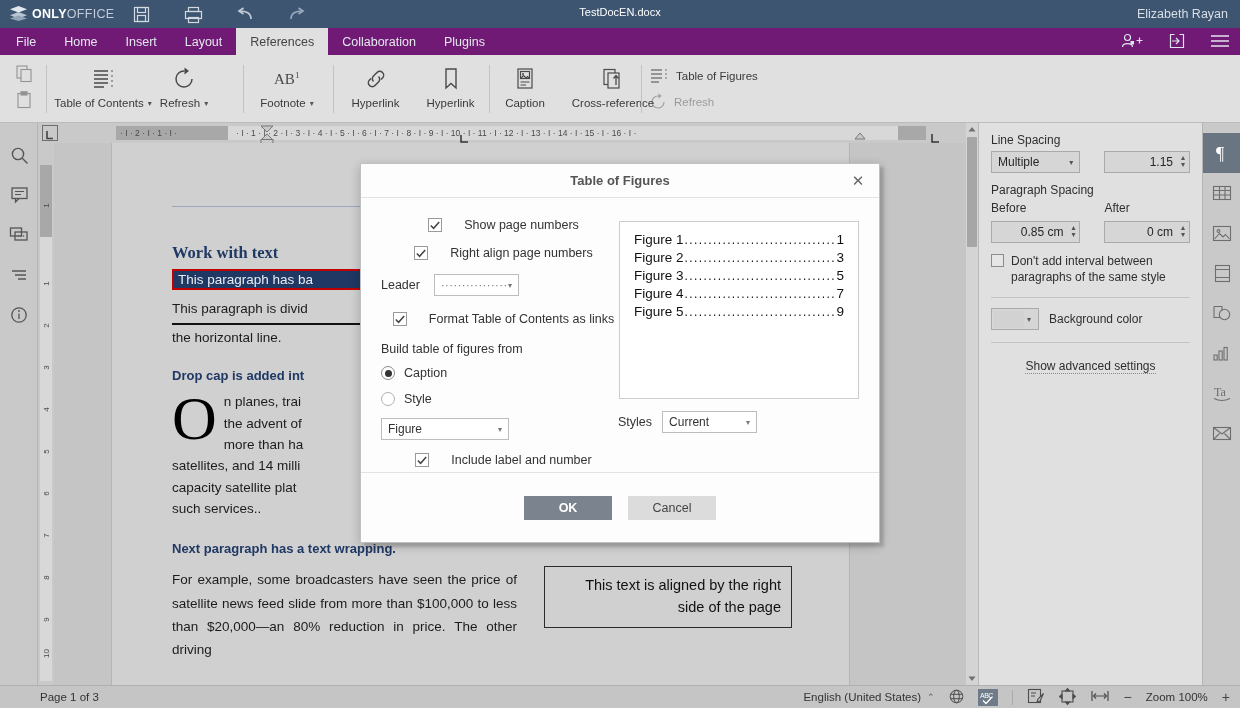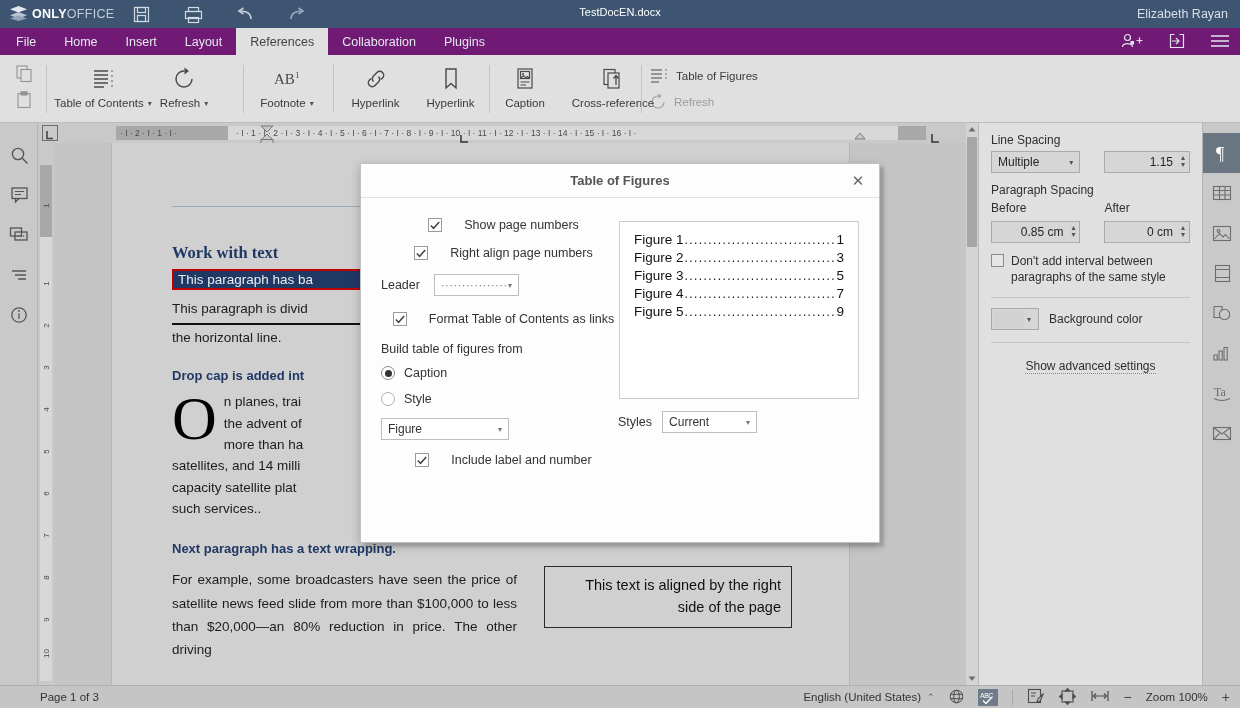--- a/index.html
+++ b/index.html
@@ -831,20 +831,24 @@
           <span class="box">
             <svg class="tick" width="10" height="9" viewBox="0 0 10 9">
               <path d="M0.8 4.5 L3.6 7.3 L9.2 1" stroke="#444" stroke-width="1.5" fill="none"></path>
             </svg>
           </span>
           <span class="tx">Include label and number</span>
         </div>
       </div>
     </div>
 
+    <div class="modal-foot">
+      <div class="btn primary">OK</div>
+      <div class="btn sec">Cancel</div>
+    </div>
   </div>
 
   <div class="preview">
     <div class="pv-row">
       <span class="pv-name">Figure 1</span>
       <span class="pv-dots">......................................................</span>
       <span class="pv-num">1</span>
     </div>
     <div class="pv-row">
       <span class="pv-name">Figure 2</span>

